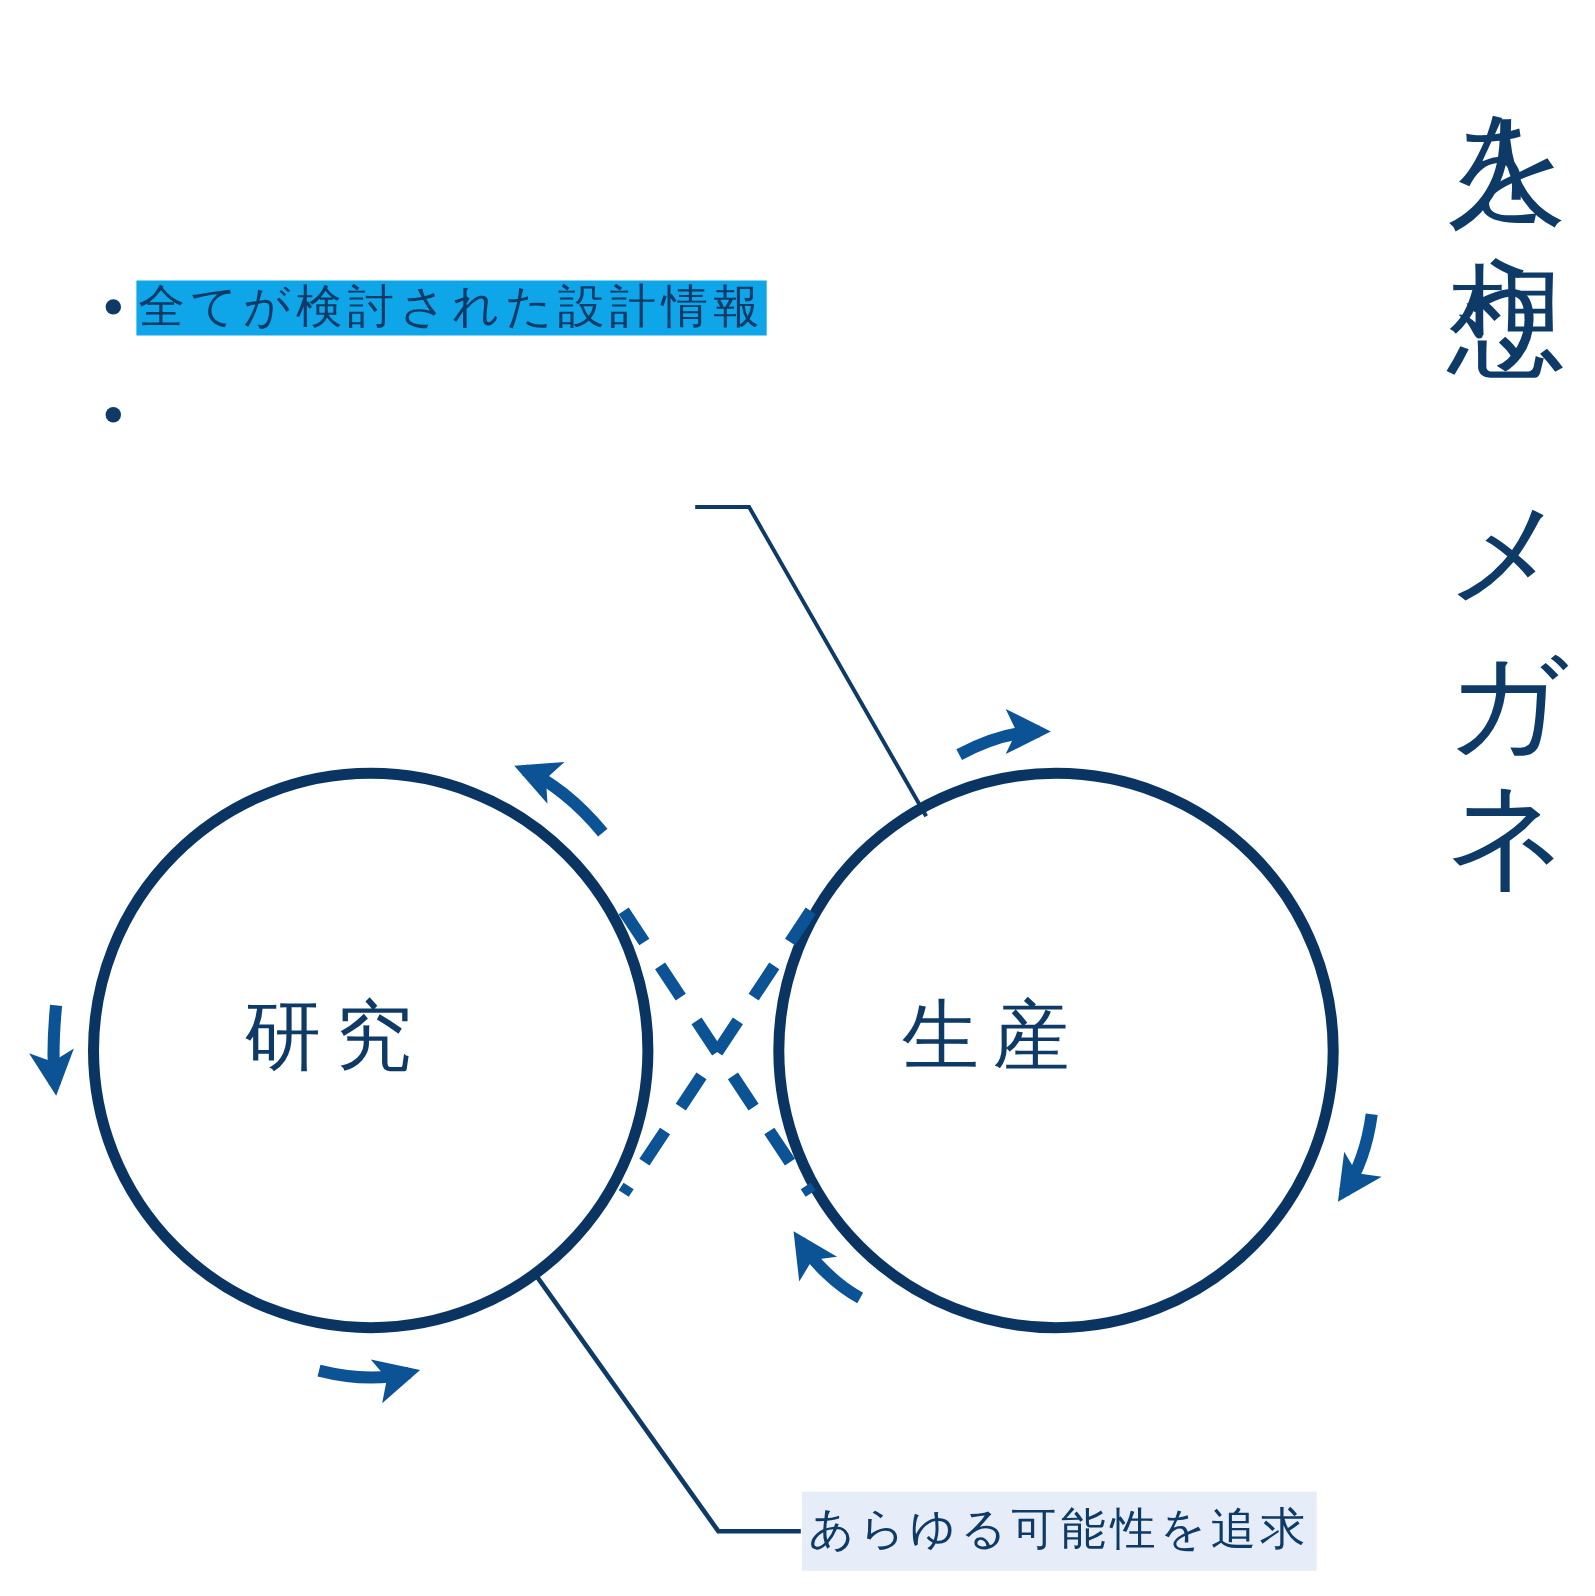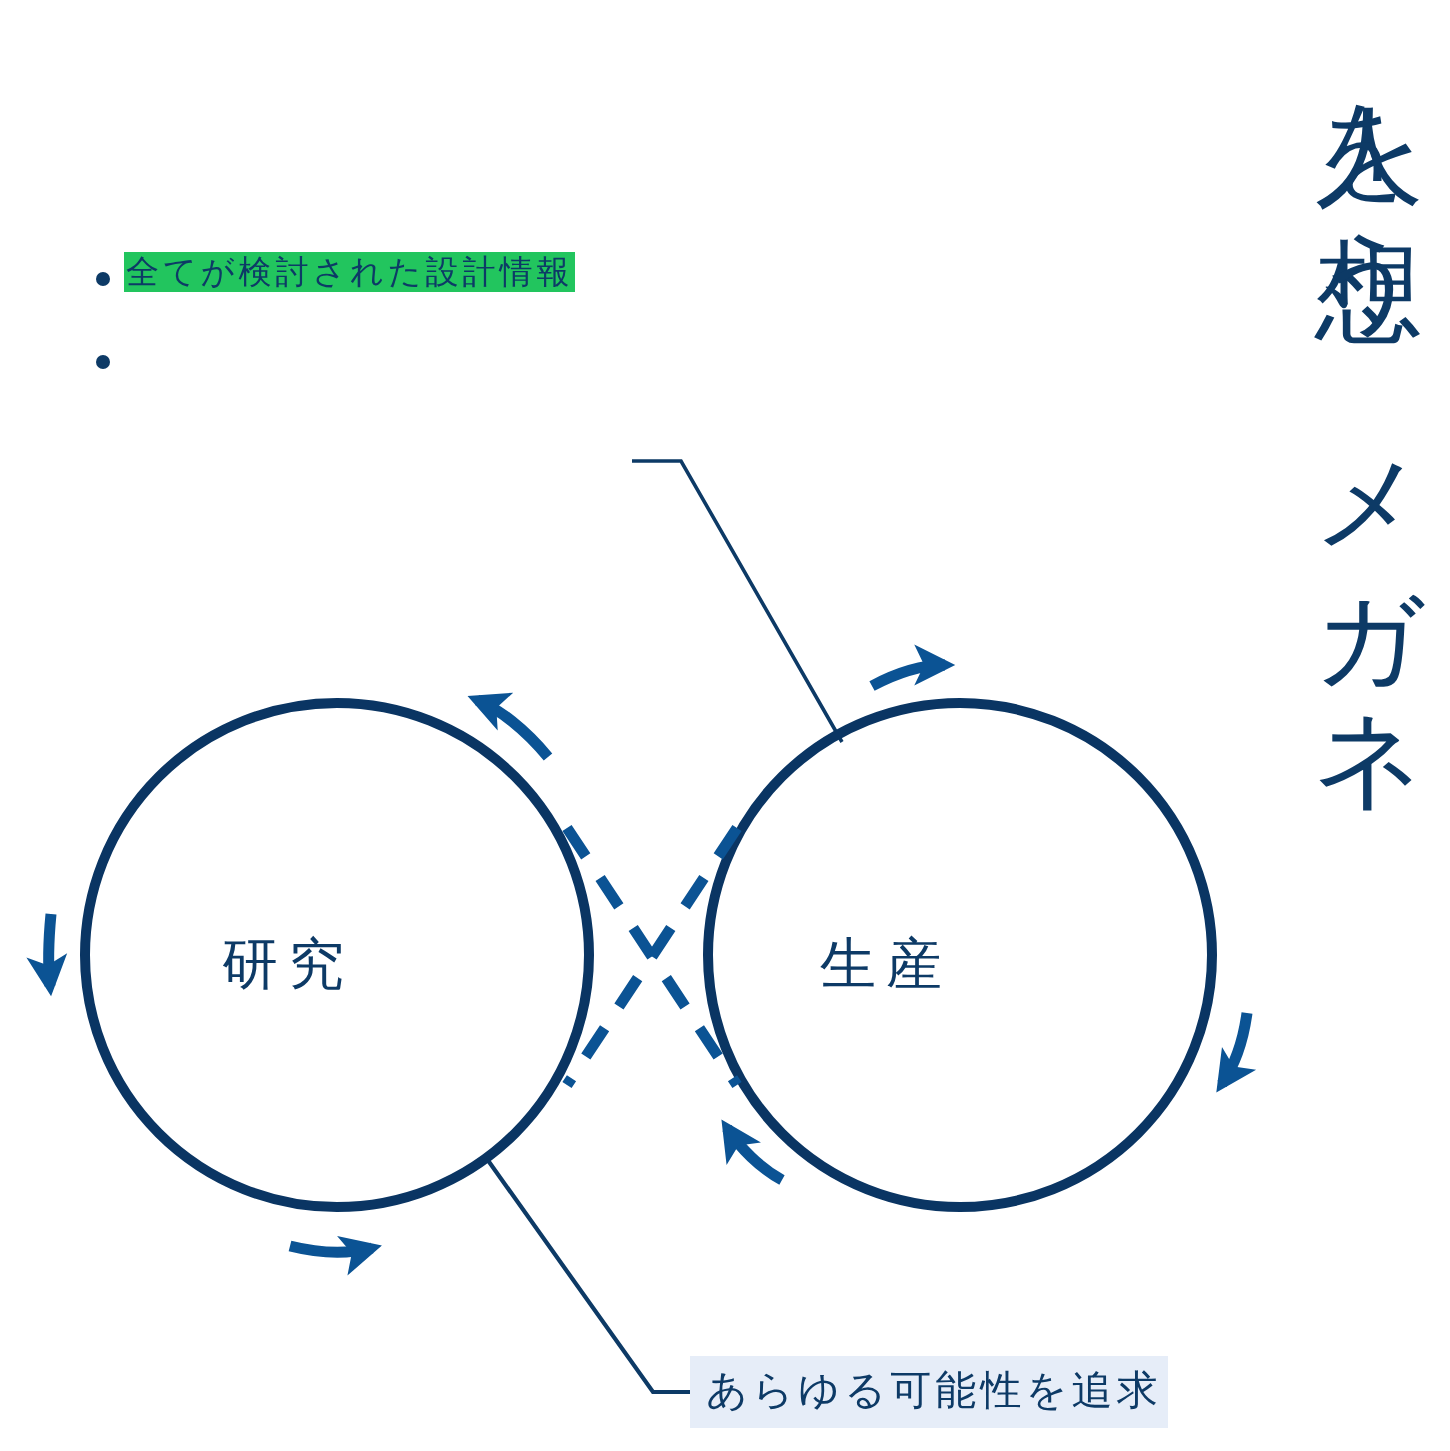--- a/index.html
+++ b/index.html
@@ -68,63 +68,62 @@
     position: relative;
     z-index: 2;
   }
   .bullet-hl-wrap {
     position: relative;
     top: -6px;
   }
   .bullet-text {
     display: inline;
     color: #0d3a66;
-    background: #22c55e;
+    background: #0ea5e9;
     font-family: "Liberation Serif", "DejaVu Serif", serif;
-    font-size: 33px;
+    font-size: 42px;
     line-height: 1.62;
     letter-spacing: 0.12em;
     font-weight: 400;
     box-decoration-break: clone;
     -webkit-box-decoration-break: clone;
     padding: 2px 2px;
     margin-top: 24px;
   }
   .bullet-line2 {
     display: block;
     margin-top: 2px;
   }
 
   
   .circle-label {
     position: absolute;
     color: #0d3a66;
     font-family: "Liberation Serif", "DejaVu Serif", serif;
-    font-size: 56px;
+    font-size: 70px;
     letter-spacing: 0.18em;
     line-height: 1;
     white-space: nowrap;
     font-weight: 400;
-    margin-top: 28px;
   }
   #label-kenkyu { left: 222px; top: 908px; }
   #label-seisan { left: 820px; top: 908px; }
 
   
   .bottom-caption {
     position: absolute;
-    left: 690px;
+    left: 729px;
     top: 1356px;
     color: #0d3a66;
     background: #e6edf8;
     font-family: "Liberation Serif", "DejaVu Serif", serif;
     font-size: 41px;
     letter-spacing: 0.10em;
     line-height: 1.55;
-    padding: 3px 6px 5px 16px;
+    padding: 3px 6px 5px 6px;
     white-space: nowrap;
     font-weight: 400;
   }
 </style>
 </head>
 <body>
 
 <div id="stage">
 
   <svg id="diagram-svg" viewBox="0 0 1450 1451">

